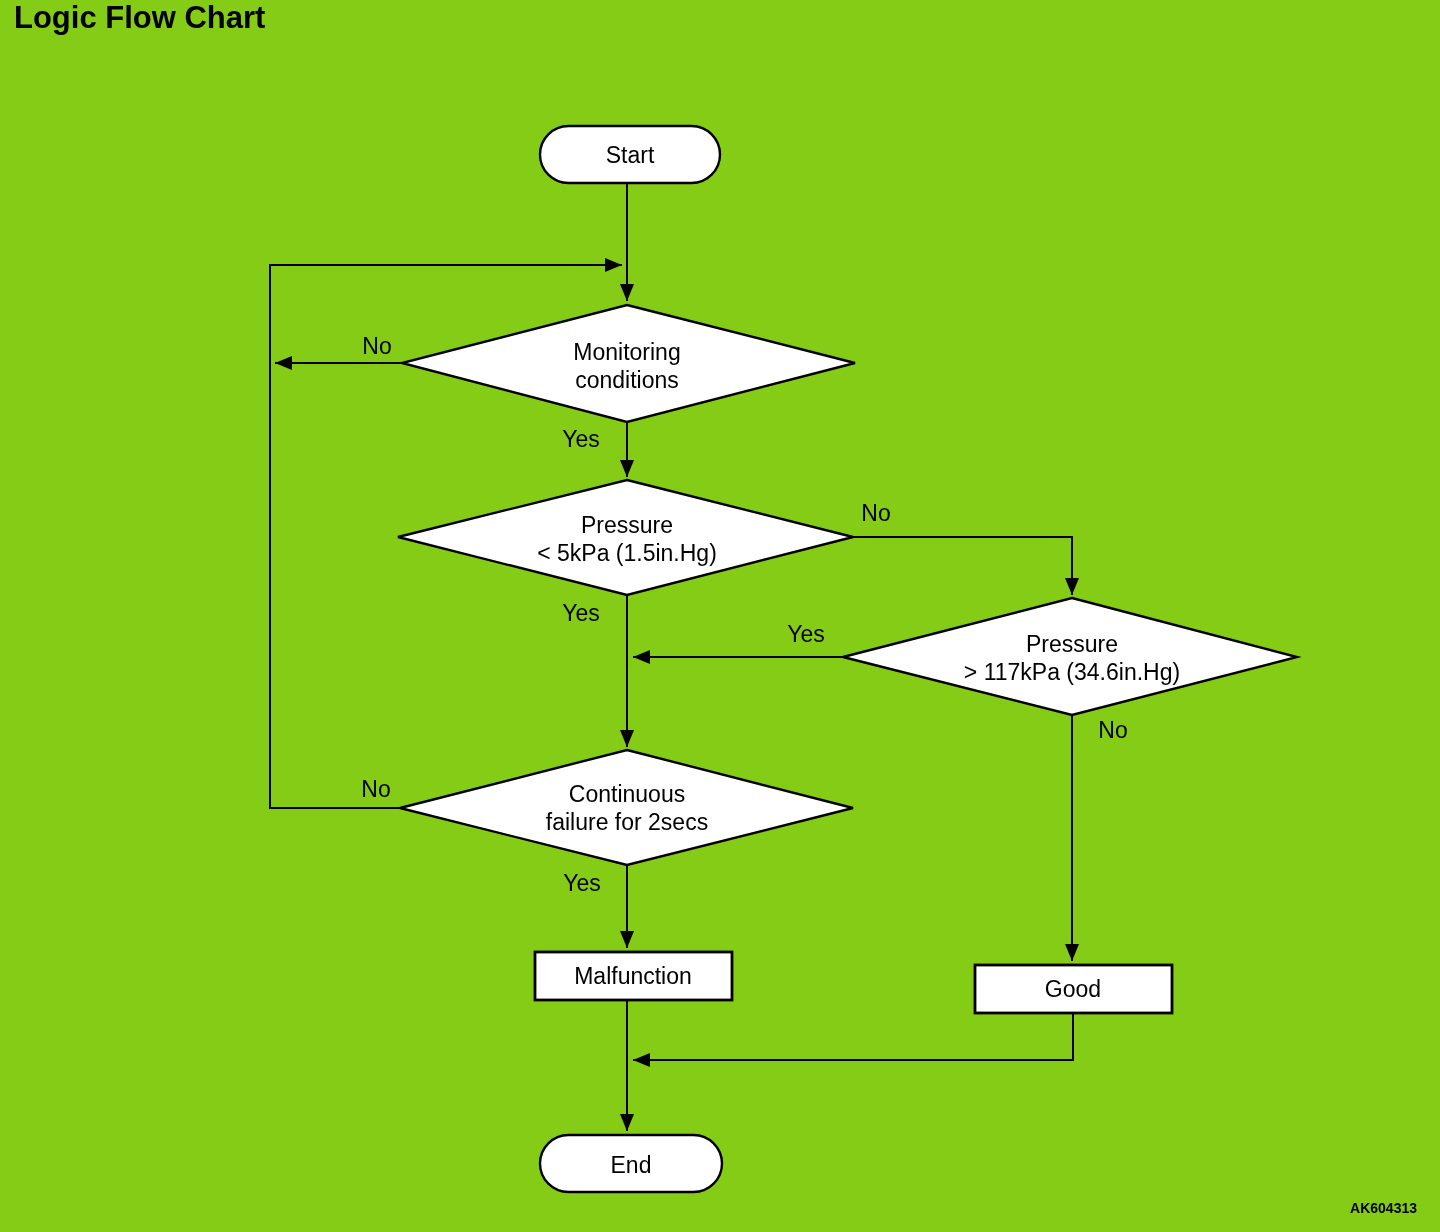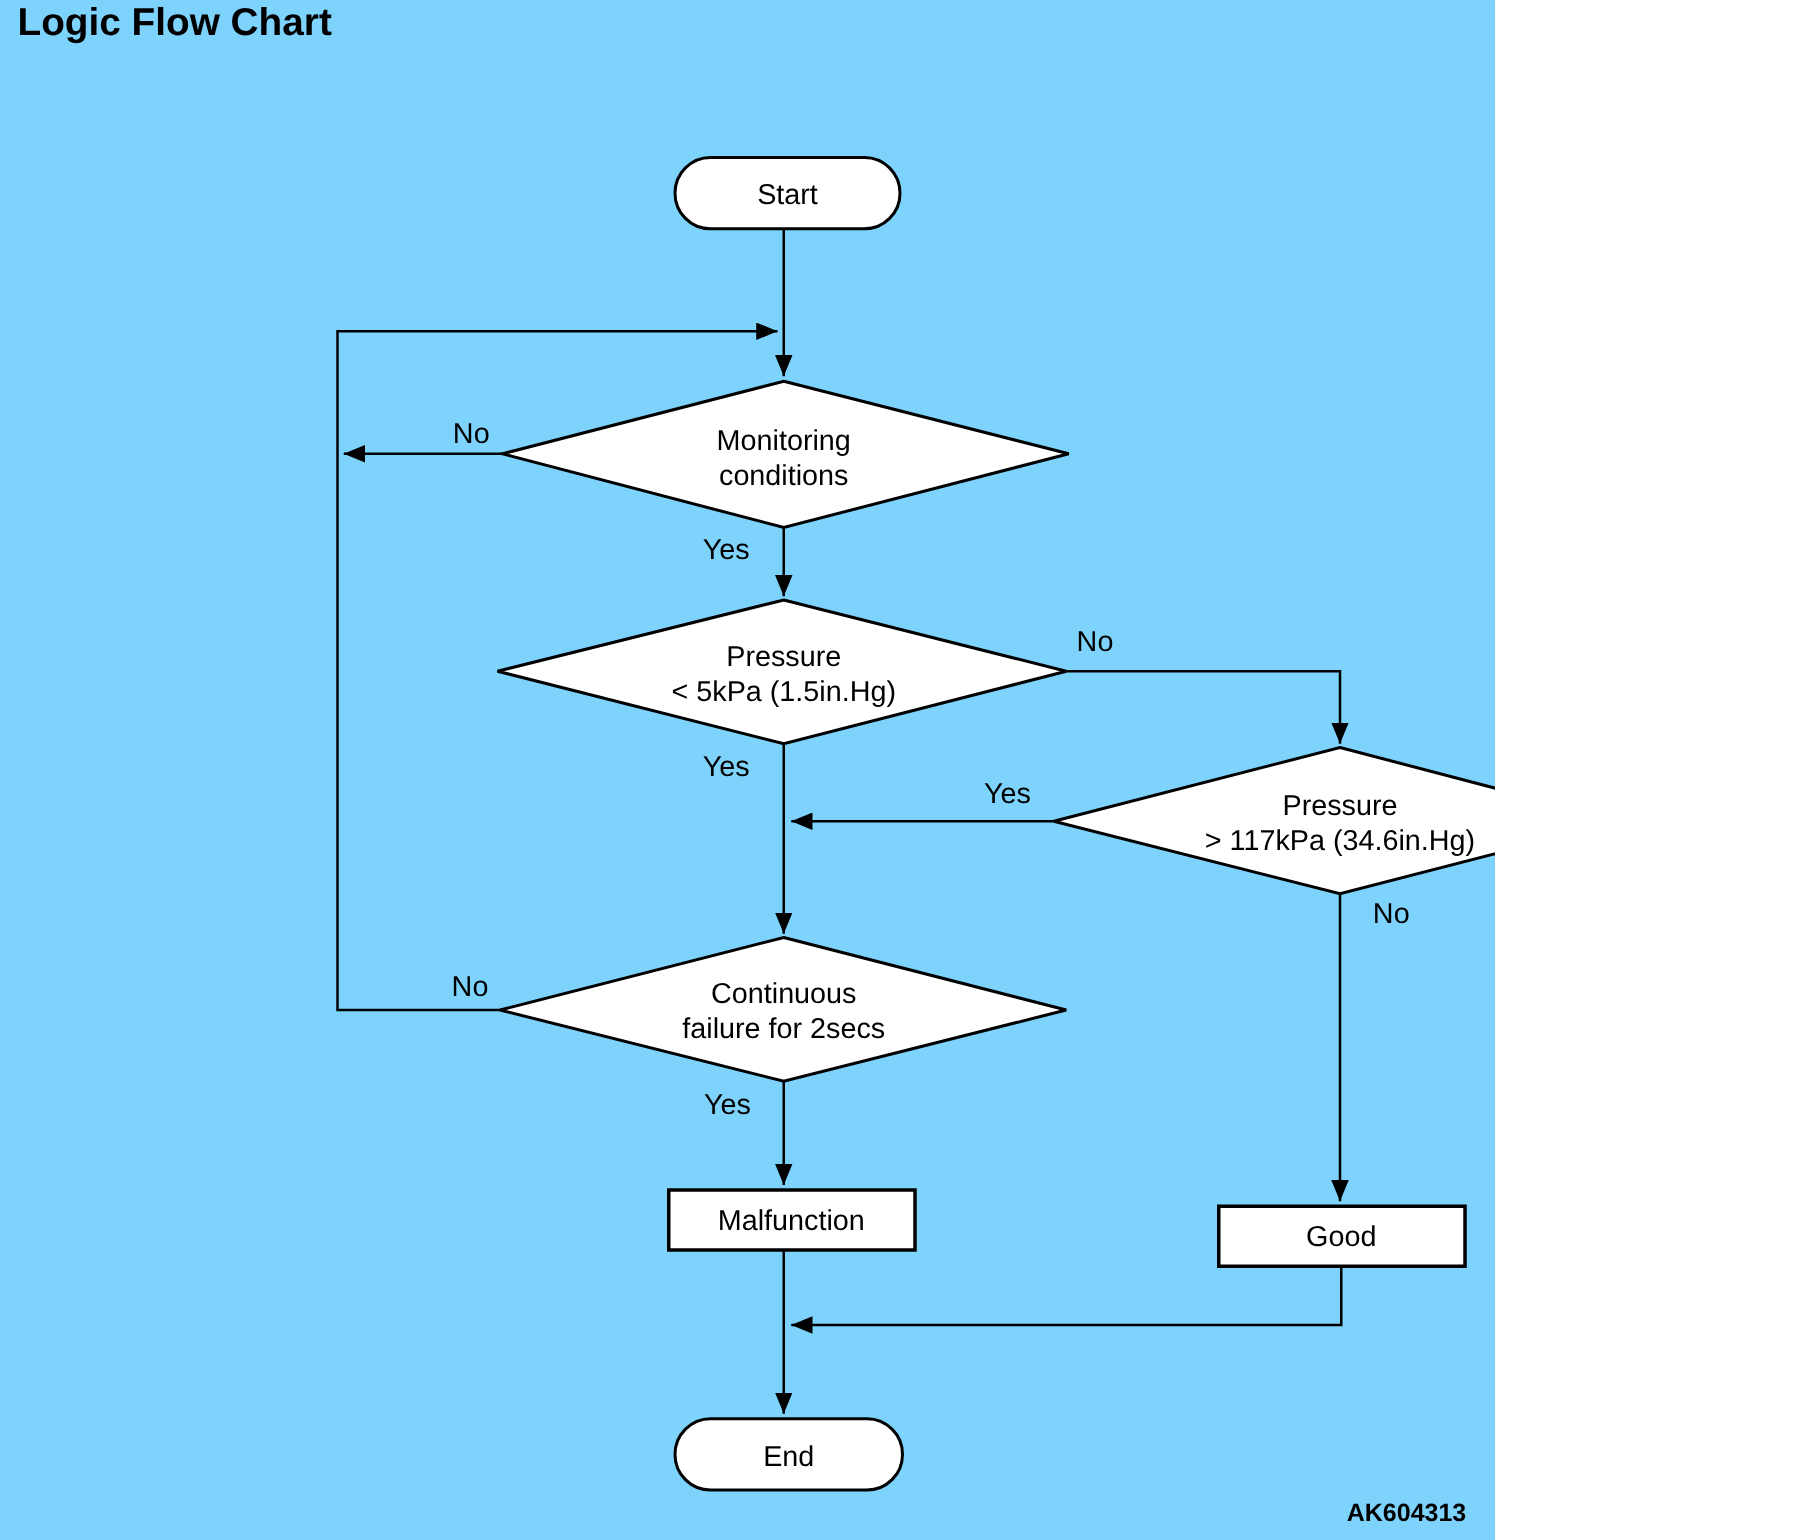--- a/index.html
+++ b/index.html
@@ -5,41 +5,41 @@
   html, body {
     margin: 0;
     padding: 0;
     background: #ffffff;
     width: 1440px;
     height: 1232px;
     font-family: "Liberation Sans", "DejaVu Sans", sans-serif;
   }
   .page {
     position: relative;
-    width: 1196px;
+    width: 1440px;
     height: 1232px;
-    background: #7dd3fc;
+    background: #84cc16;
     overflow: hidden;
     text-decoration: underline;
   }
   .page-title {
     position: absolute;
     left: 14px;
     top: 0px;
     font-size: 31px;
     font-weight: bold;
     color: #000000;
     letter-spacing: 0px;
     margin: 0;
   }
   .figure-code {
     position: absolute;
     right: 23px;
     top: 1200px;
-    font-size: 20px;
+    font-size: 14px;
     font-weight: bold;
     color: #000000;
   }
   svg.flowchart {
     position: absolute;
     left: 0;
     top: 0;
   }
   .shape {
     fill: #ffffff;

